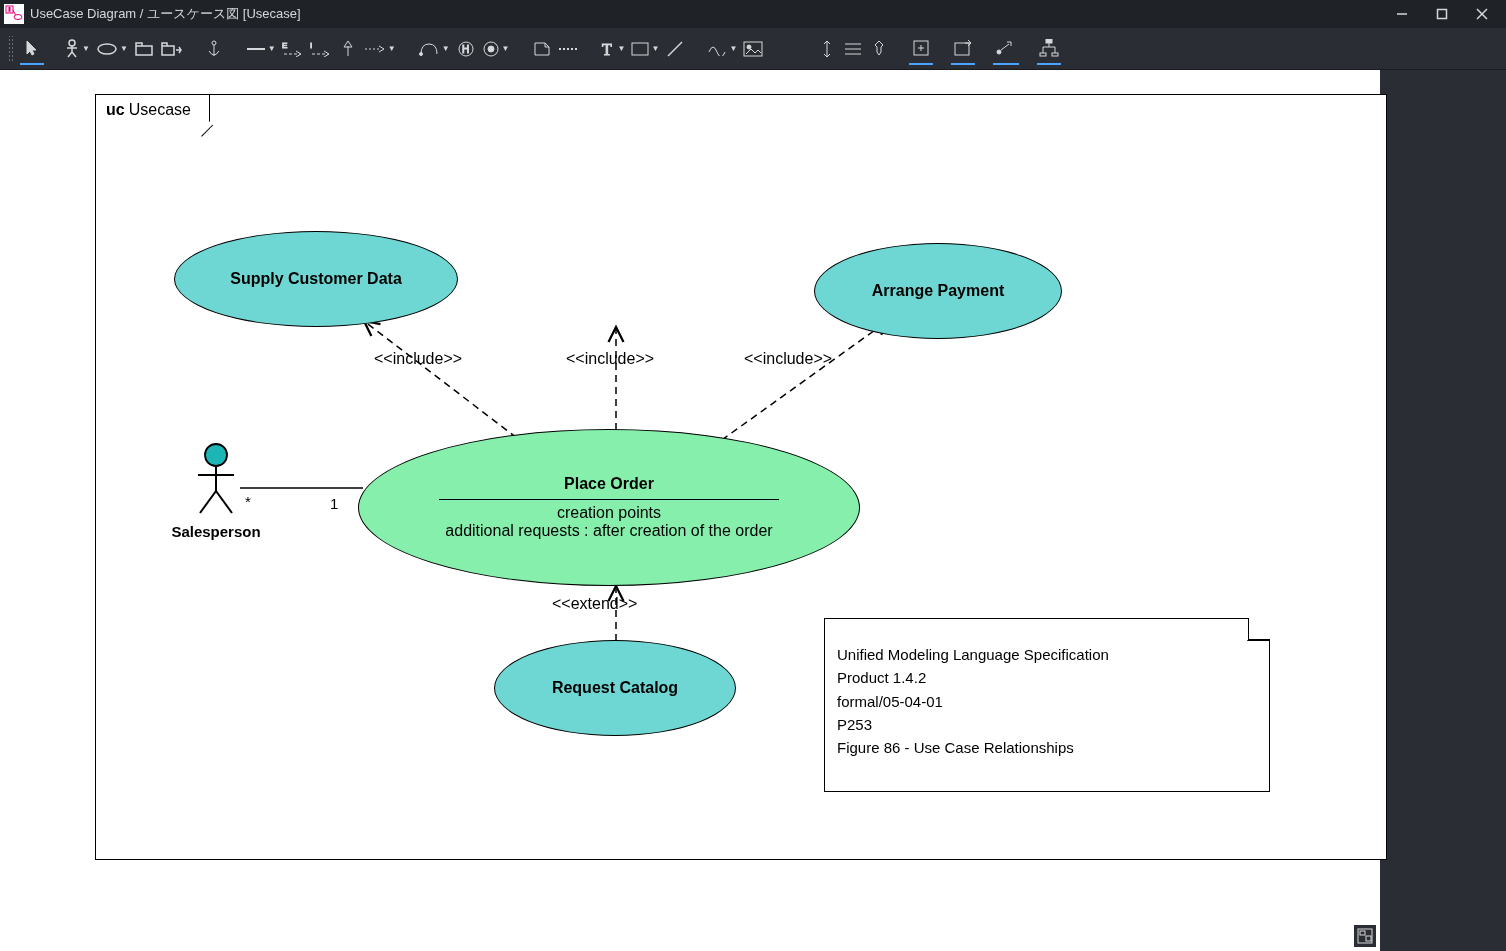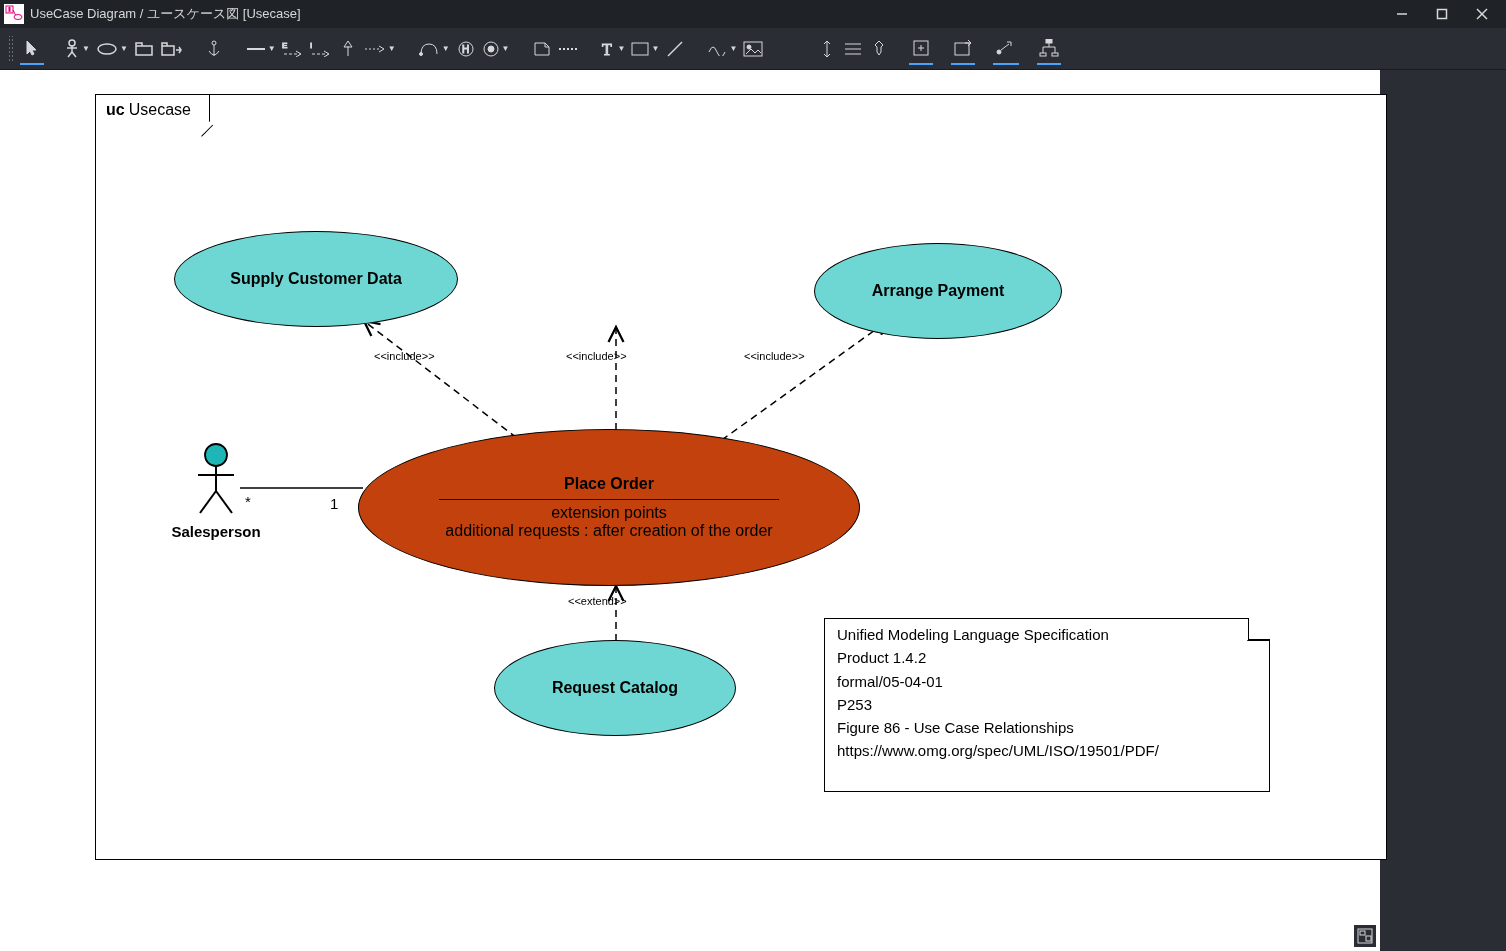--- a/index.html
+++ b/index.html
@@ -107,38 +107,38 @@
   }
   .uc1 { left: 78px;  top:136px; width:284px; height:96px;text-align:center; }
   .uc2 { left: 418px; top:136px; width:216px; height:96px; }
   .uc3 { left: 718px; top:148px; width:248px; height:96px; }
   .uc4 { left: 398px; top:545px; width:242px; height:96px; }
 
   .big-uc {
     position: absolute;
     left: 262px; top:334px; width:502px; height:157px;
     border:1.5px solid #000; border-radius:50% / 50%;
-    background:#c2410c;
+    background:#86efac;
     display:flex;flex-direction:column;align-items:center;justify-content:center;
     font-size:16px;
   }
   .big-uc hr { width:340px;border:none;border-top:1px solid #000;margin:4px 0 4px; }
   .big-uc .ep-title { font-weight:bold; margin-bottom:2px; }
   .big-uc .ep1 { }
   .big-uc .ep2 { }
 
   .actor-wrap { position:absolute; left:72px; top:348px; width:96px; text-align:center; font-weight:bold; }
   .actor-wrap svg { display:block;margin:0 auto; }
   .actor-wrap .name { font-size:15px; margin-top:8px;}
 
   
   .note {
     position:absolute; left:728px; top:523px; width:446px; height:174px;
     border:1.5px solid #000; background:#fff;
-    font-size:15px; line-height:1.55; padding:4px 12px;
+    font-size:15px; line-height:1.55; padding:24px 12px;
   }
   .note::before{
     content:"";position:absolute;right:-1px;top:-1px;width:0;height:0;
     border-style:solid;border-width:0 22px 22px 0;
     border-color: transparent #fff transparent transparent;
   }
   .note::after{
     content:"";position:absolute;right:-1px;top:-1px;width:22px;height:22px;
     border-left:1.5px solid #000;border-bottom:1.5px solid #000;
     clip-path: polygon(0 100%, 100% 0, 100% 100%, 0 100%);
@@ -146,21 +146,21 @@
     background: transparent;
   }
   .note .fold {
     position:absolute; right:-1px; top:-1px; width:22px; height:22px;
     border-left:1.5px solid #000; border-bottom:1.5px solid #000;
   }
 
   
   svg.overlay { position:absolute; left:0; top:0; width:100%; height:100%; pointer-events:none; }
   .assoc-lbl { position:absolute; font-size:15px; }
-  .inc-lbl { position:absolute; font-size:11px; background:transparent; }
+  .inc-lbl { position:absolute; font-size:16px; background:transparent; }
 
 </style>
 </head>
 <body>
 
 <div class="titlebar">
   <span class="app-icon">
     <svg viewBox="0 0 18 18">
         <rect x="0" y="0" width="18" height="18" fill="#fff"></rect>
       <rect x="1" y="1" width="7" height="7" fill="none" stroke="#e2007a"></rect>
@@ -417,21 +417,21 @@
 
       <line x1="520" y1="546" x2="520" y2="491" stroke="#000" stroke-width="1.5" stroke-dasharray="7,5" marker-end="url(#openArrow)"></line>
     </svg>
 
     <span class="assoc-lbl" style="left:149px;top:398px">*</span>
     <span class="assoc-lbl" style="left:234px;top:400px">1</span>
 
     <span class="inc-lbl" style="left:278px;top:255px">&lt;&lt;include&gt;&gt;</span>
     <span class="inc-lbl" style="left:470px;top:255px">&lt;&lt;include&gt;&gt;</span>
     <span class="inc-lbl" style="left:648px;top:255px">&lt;&lt;include&gt;&gt;</span>
-    <span class="inc-lbl" style="left:472px;top:500px">&lt;&lt;extend&gt;&gt;</span>
+    <span class="inc-lbl" style="left:456px;top:500px">&lt;&lt;extend&gt;&gt;</span>
 
     <div class="actor-wrap">
       <svg width="48" height="72">
         <circle cx="24" cy="12" r="11" fill="#1db5b5" stroke="#000" stroke-width="1.8"></circle>
         <line x1="24" y1="23" x2="24" y2="48" stroke="#000" stroke-width="2"></line>
         <line x1="6" y1="32" x2="42" y2="32" stroke="#000" stroke-width="2"></line>
         <line x1="24" y1="48" x2="8" y2="70" stroke="#000" stroke-width="2"></line>
         <line x1="24" y1="48" x2="40" y2="70" stroke="#000" stroke-width="2"></line>
       </svg>
       <div class="name">Salesperson</div>
@@ -443,32 +443,31 @@
     <div class="usecase uc3">
       <span>Arrange Payment</span>
     </div>
     <div class="usecase uc4">
       <span>Request Catalog</span>
     </div>
 
     <div class="big-uc">
       <div class="ep-title">Place Order</div>
       <hr>
-      <div class="ep1">extension points</div>
+      <div class="ep1">creation points</div>
       <div class="ep2">additional requests : after creation of the order</div>
     </div>
 
     <div class="note">
       <div class="fold"></div>
       <div>Unified Modeling Language Specification</div>
       <div>Product 1.4.2</div>
       <div>formal/05-04-01</div>
       <div>P253</div>
       <div>Figure 86 - Use Case Relationships</div>
-      <div>https://www.omg.org/spec/UML/ISO/19501/PDF/</div>
     </div>
 
   </div>
 
   <div class="status-icon">
     <svg width="16" height="16">
         <rect x="1" y="1" width="14" height="14" fill="none" stroke="#d6d8da"></rect>
         <rect x="3" y="3" width="5" height="4" fill="none" stroke="#d6d8da"></rect>
         <rect x="9" y="8" width="5" height="5" fill="none" stroke="#d6d8da"></rect>
       </svg>

